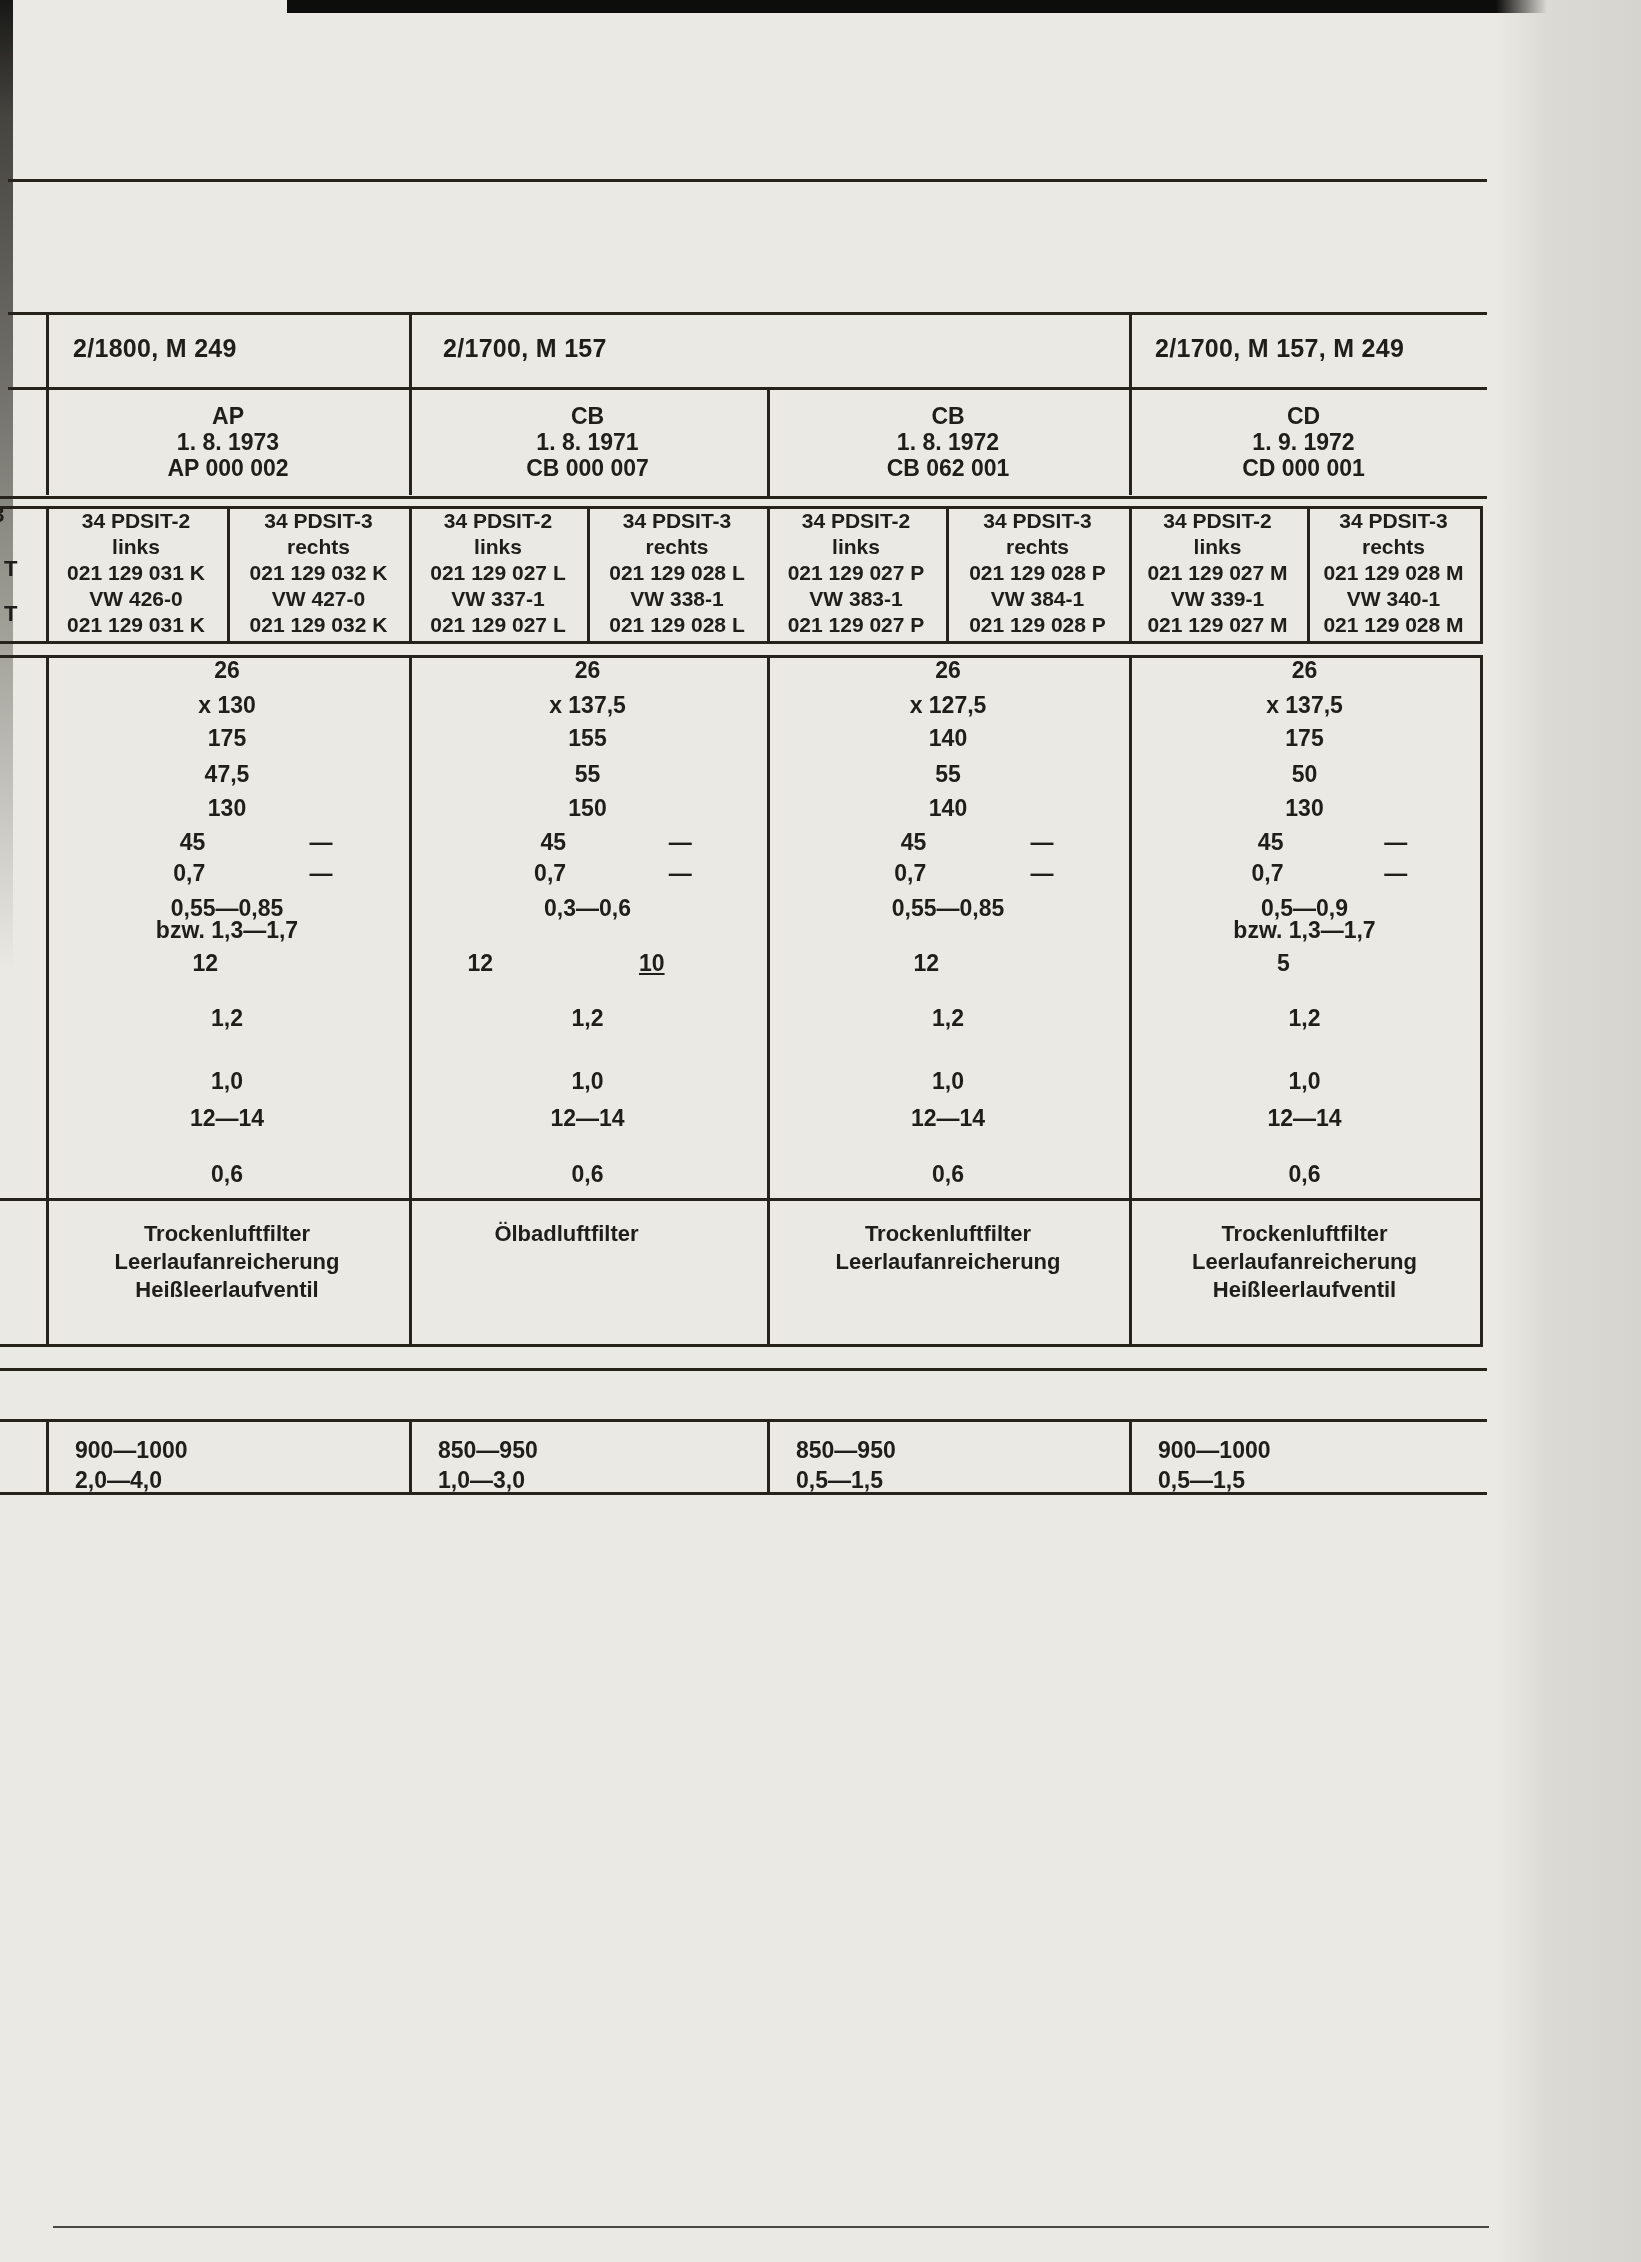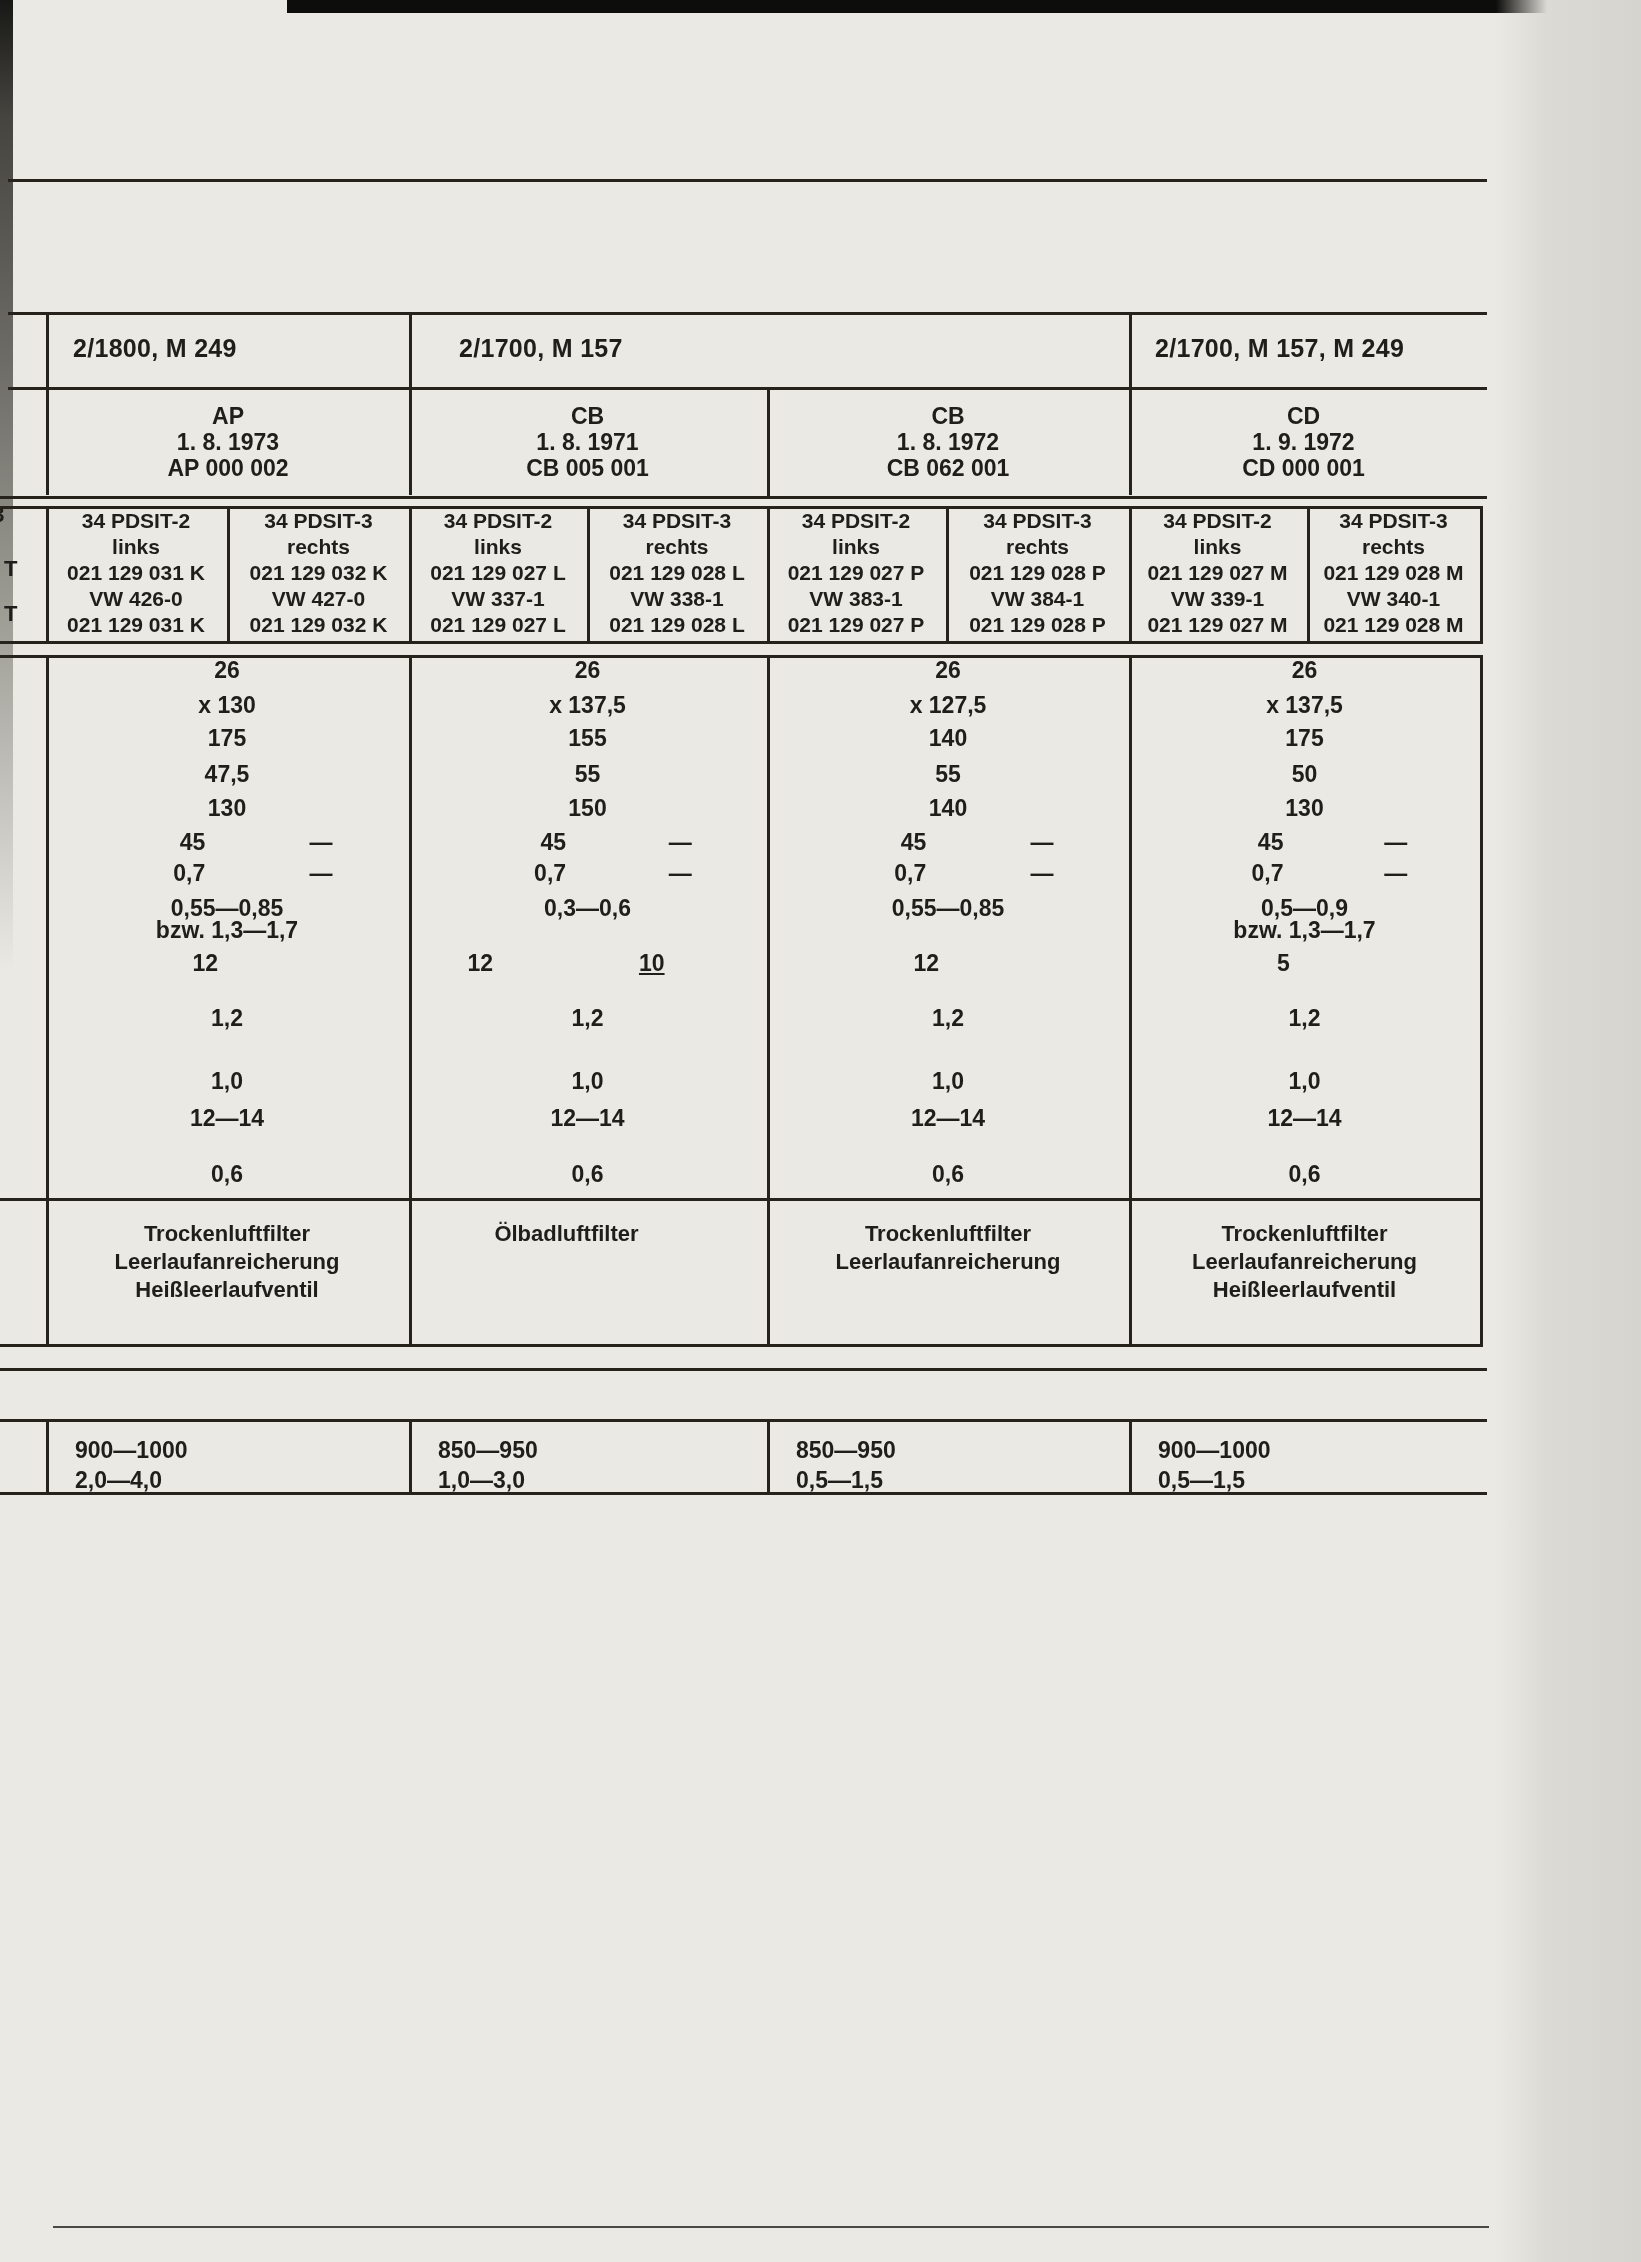--- a/index.html
+++ b/index.html
@@ -80,36 +80,36 @@
   <div class="vl" style="left:1480px;top:506px;height:136px"></div>
   <div class="vl" style="left:1480px;top:655px;height:689px"></div>
   <div class="vl" style="left:227px;top:506px;height:136px"></div>
   <div class="vl" style="left:587px;top:506px;height:136px"></div>
   <div class="vl" style="left:946px;top:506px;height:136px"></div>
   <div class="vl" style="left:1307px;top:506px;height:136px"></div>
 
   <div class="ec" style="left:46px;width:364px;padding-left:27px">
       <span>2/1800, M 249</span>
     </div>
-  <div class="ec" style="left:423px;width:719px;padding-left:36px">
+  <div class="ec" style="left:407px;width:719px;padding-left:36px">
       <span>2/1700, M 157</span>
     </div>
   <div class="ec" style="left:1129px;width:351px;padding-left:26px">
       <span>2/1700, M 157, M 249</span>
     </div>
 
   <div class="cc" style="left:49px;width:358px">
     <span>AP</span>
     <span>1. 8. 1973</span>
     <span>AP 000 002</span>
   </div>
   <div class="cc" style="left:412px;width:351px">
     <span>CB</span>
     <span>1. 8. 1971</span>
-    <span>CB 005 001</span>
+    <span>CB 000 007</span>
   </div>
   <div class="cc" style="left:770px;width:356px">
     <span>CB</span>
     <span>1. 8. 1972</span>
     <span>CB 062 001</span>
   </div>
   <div class="cc" style="left:1131px;width:345px">
     <span>CD</span>
     <span>1. 9. 1972</span>
     <span>CD 000 001</span>

